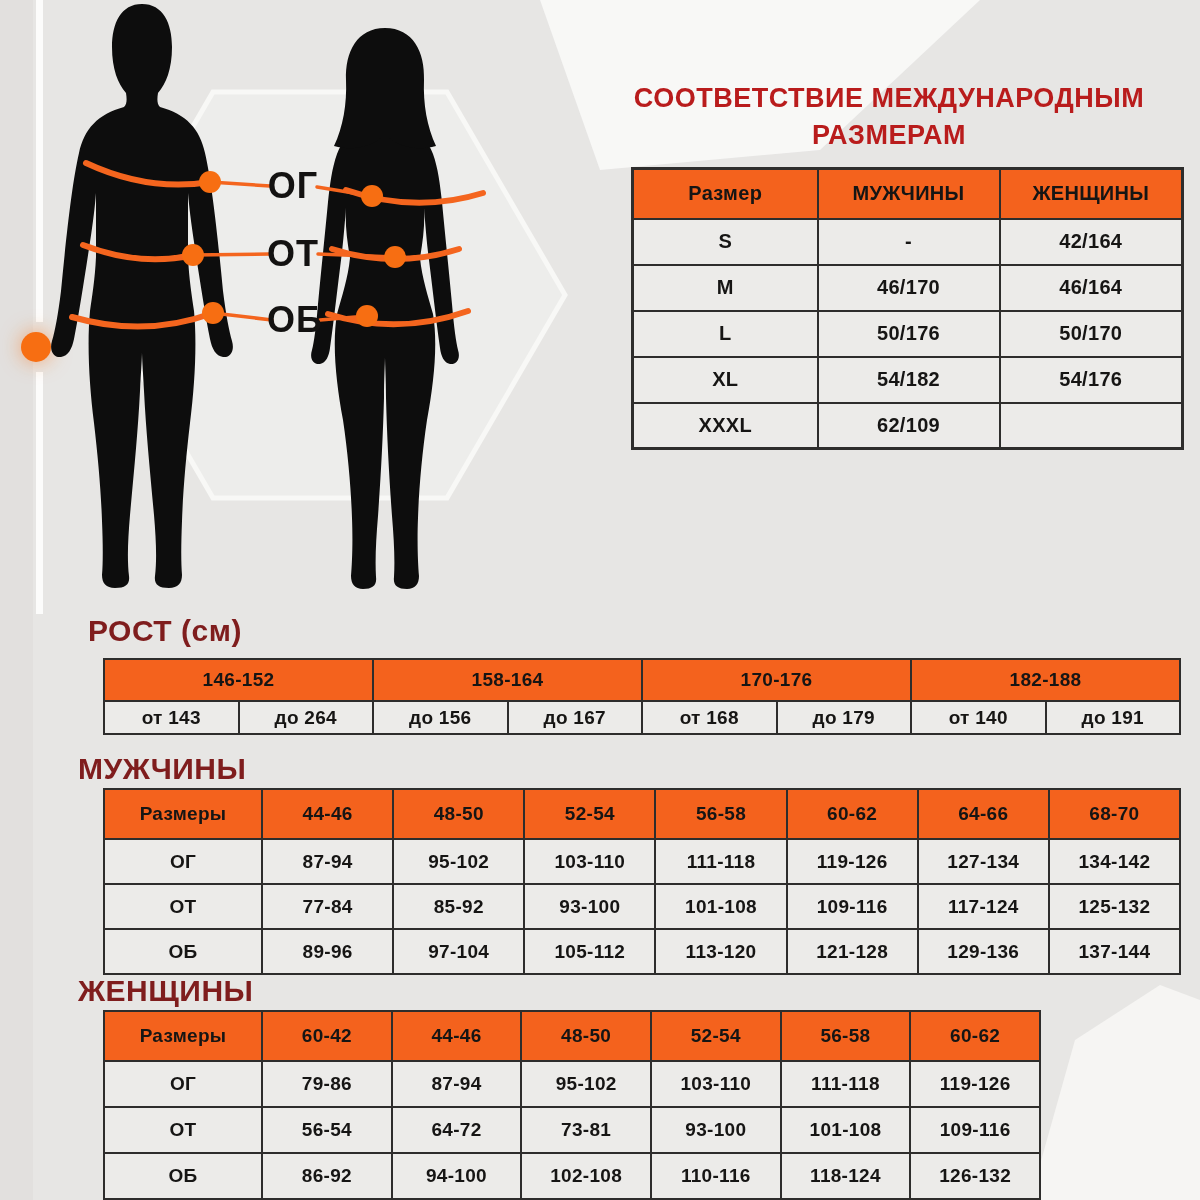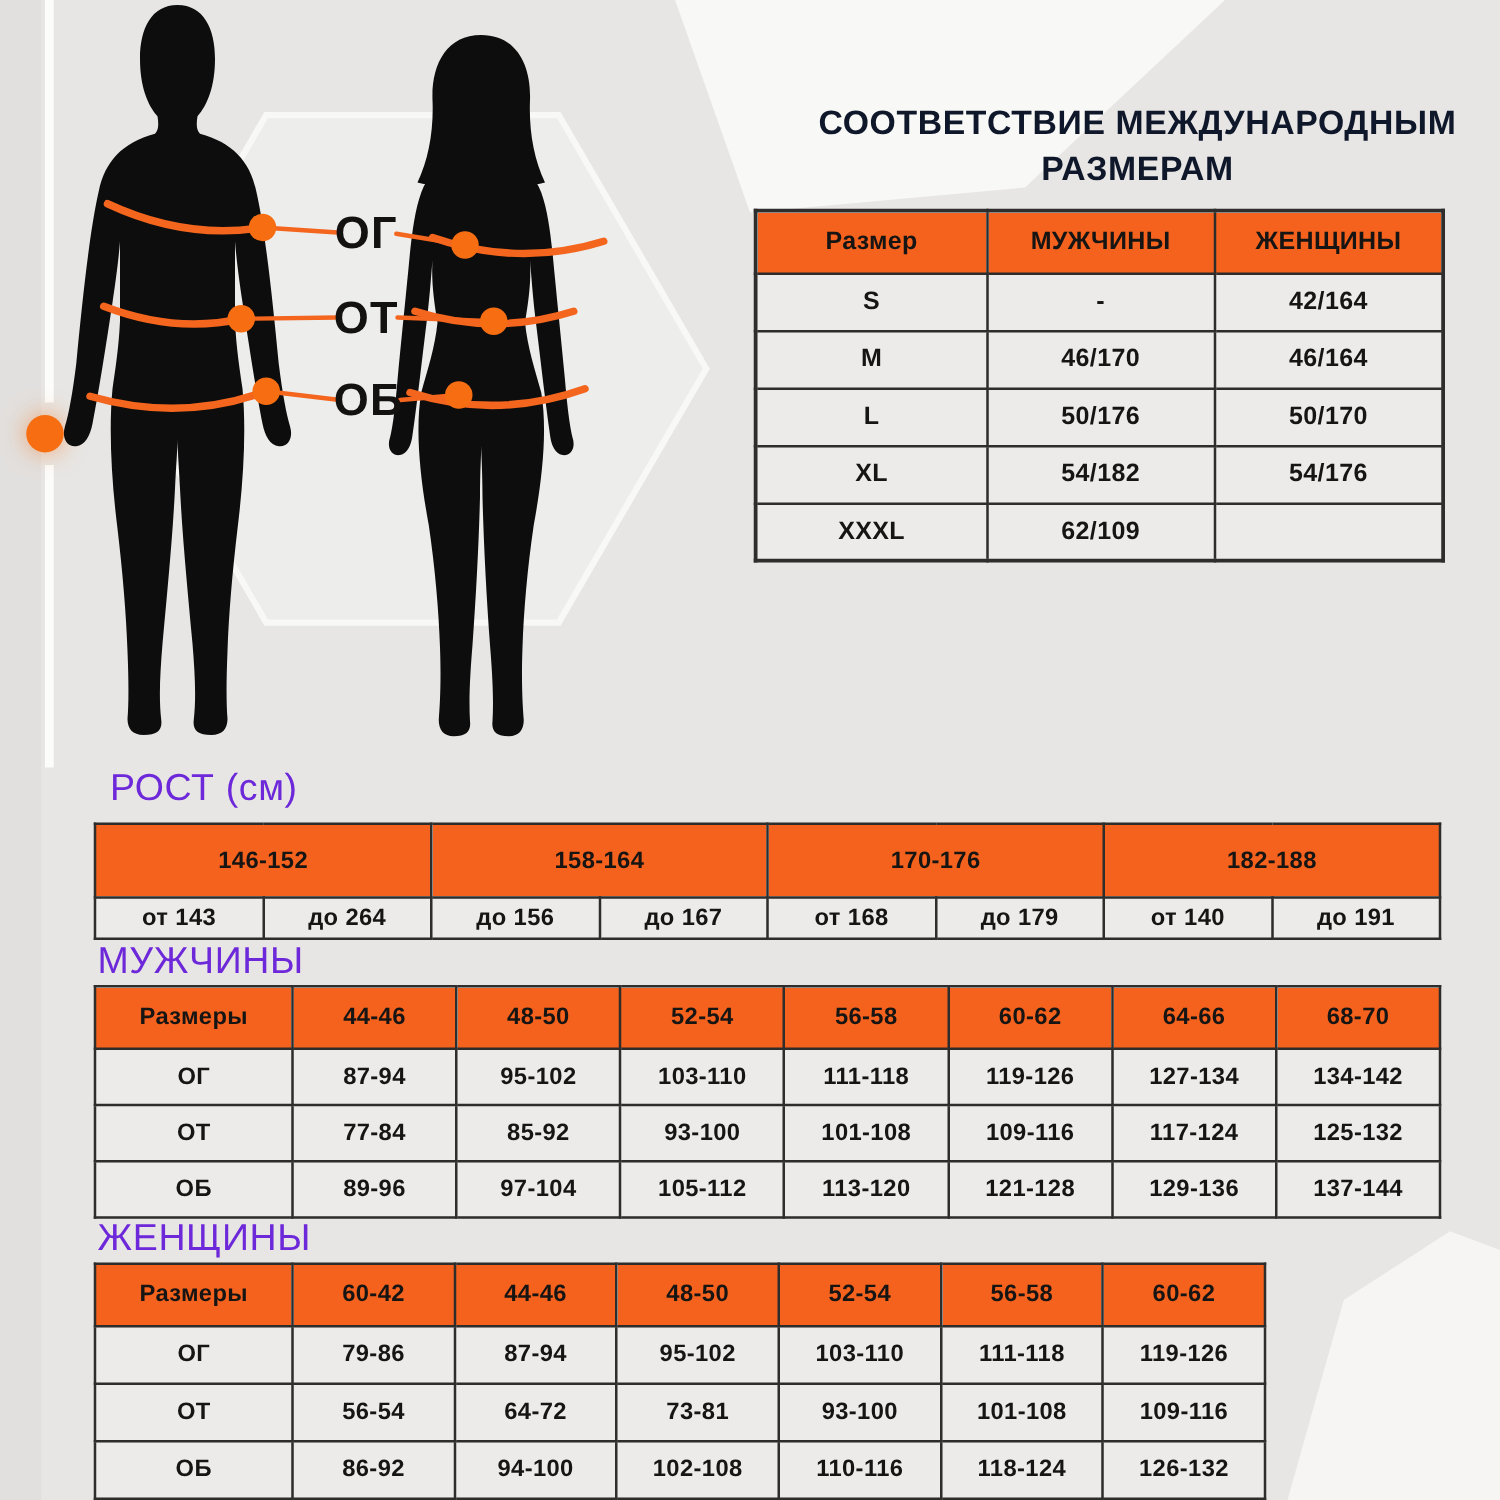--- a/index.html
+++ b/index.html
@@ -14,39 +14,39 @@
   .white-line{position:absolute;left:36px;width:7px;background:#fcfcfb;}
   #white-line-top{top:0;height:322px;}
   #white-line-bottom{top:372px;height:242px;}
   #side-dot{position:absolute;left:21px;top:332px;width:30px;height:30px;border-radius:50%;
     background:#f76e12;box-shadow:0 0 20px rgba(247,110,18,.55);}
   #bg-svg{position:absolute;left:0;top:0;}
   
   #figures{position:absolute;left:0;top:0;}
   
   .main-title{
-    position:absolute;left:635px;top:80px;width:550px;text-align:center;
-    font-weight:bold;font-size:27px;line-height:37px;letter-spacing:.5px;color:#0f172a;
+    position:absolute;left:614px;top:80px;width:550px;text-align:center;
+    font-weight:bold;font-size:27px;line-height:37px;letter-spacing:.5px;color:#b91c1c;
   }
-  .sec-title{position:absolute;font-weight:normal;font-size:30px;letter-spacing:.5px;color:#6d28d9;}
+  .sec-title{position:absolute;font-weight:bold;font-size:30px;letter-spacing:.5px;color:#7f1d1d;}
   #rost-title{left:88px;top:614px;}
   #men-title{left:78px;top:752px;}
   #women-title{left:78px;top:974px;}
   
-  table{border-collapse:collapse;table-layout:fixed;position:absolute;}
+  table{border-collapse:collapse;table-layout:fixed;position:absolute;margin-left:28px;}
   td{
     border:2px solid #2e2d2c;background:#ecebe9;text-align:center;vertical-align:middle;
     font-weight:bold;font-size:20px;letter-spacing:.3px;color:#161514;overflow:hidden;
   }
   td.hd{background:#f4621d;}
   #intl-table{left:603px;top:167px;width:550px;border:3px solid #2e2d2c;}
   #intl-table tr{height:46px;}
   #intl-table tr.hdr{height:50px;}
   #rost-table{left:75px;top:658px;width:1078px;}
-  #rost-table tr.hdr{height:59px;}
+  #rost-table tr.hdr{height:42px;}
   #rost-table tr.sub{height:33px;}
   #rost-table td{font-size:19px;}
   #men-table{left:75px;top:788px;width:1078px;}
   #men-table tr{height:45px;}
   #men-table tr.hdr{height:50px;}
   #men-table td{font-size:19px;}
   #women-table{left:75px;top:1010px;width:938px;}
   #women-table tr{height:46px;}
   #women-table tr.hdr{height:50px;}
   #women-table td{font-size:19px;}

